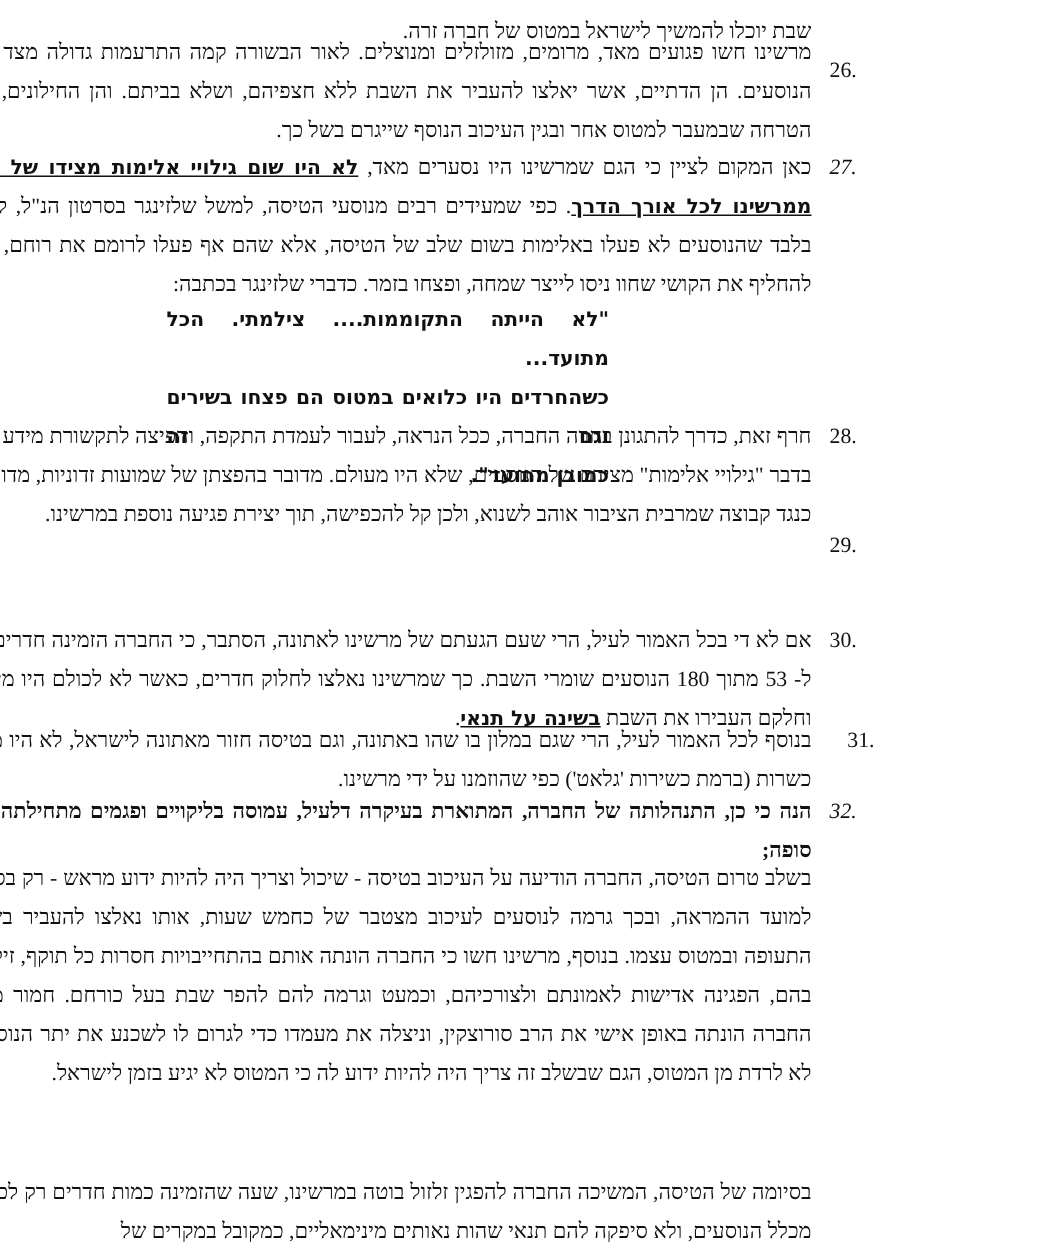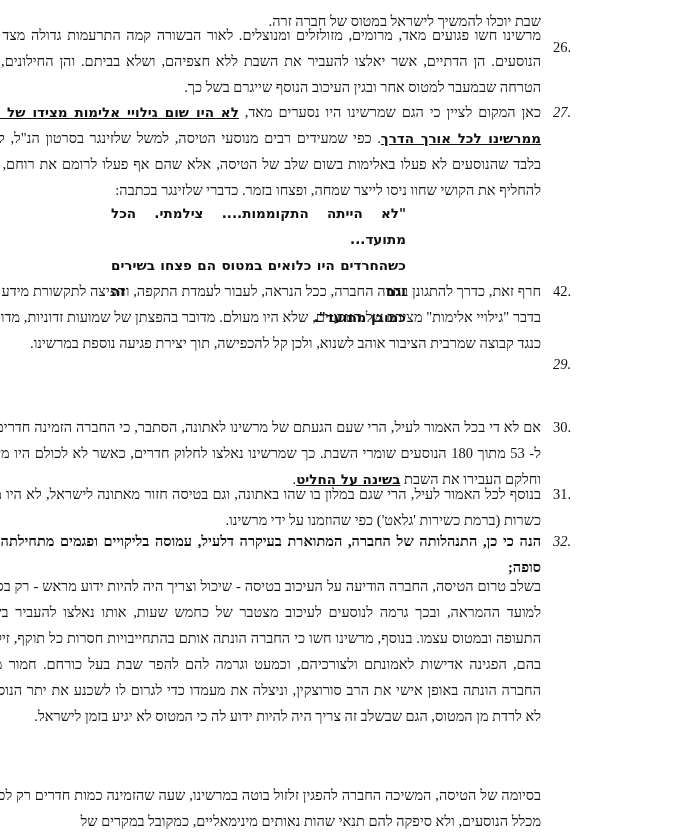--- a/index.html
+++ b/index.html
@@ -83,31 +83,31 @@
   <div class="num" style="top:99px;font-style:italic;">27.</div>
   <div class="block" style="top:99px;">
     <span>כאן המקום לציין כי הגם שמרשינו היו נסערים מאד, </span><span class="bu">לא היו שום גילויי אלימות מצידו של איש ממרשינו לכל אורך הדרך</span><span>. כפי שמעידים רבים מנוסעי הטיסה, למשל שלזינגר בסרטון הנ"ל, לא זו בלבד שהנוסעים לא פעלו באלימות בשום שלב של הטיסה, אלא שהם אף פעלו לרומם את רוחם, וכדי להחליף את הקושי שחוו ניסו לייצר שמחה, ופצחו בזמר. כדברי שלזינגר בכתבה:</span>
   </div>
   <div class="quote" style="top:200px;">
     <span class="ql">"לא הייתה התקוממות.... צילמתי. הכל מתועד...</span>
     <span class="ql">כשהחרדים היו כלואים במטוס הם פצחו בשירים וגם זה</span>
     <span class="ql last">כמובן מתועד".</span>
   </div>
 
-  <div class="num" style="top:278px;">42.</div>
+  <div class="num" style="top:278px;">28.</div>
   <div class="block" style="top:278px;">חרף זאת, כדרך להתגונן בחרה החברה, ככל הנראה, לעבור לעמדת התקפה, והפיצה לתקשורת מידע כוזב בדבר "גילויי אלימות" מצידם של הנוסעים, שלא היו מעולם. מדובר בהפצתן של שמועות זדוניות, מדומות, כנגד קבוצה שמרבית הציבור אוהב לשנוא, ולכן קל להכפישה, תוך יצירת פגיעה נוספת במרשינו.</div>
 
-  <div class="num" style="top:351px;font-style:italic;">29.</div>
+  <div class="num" style="top:351px;">29.</div>
 
   <div class="num" style="top:414px;">30.</div>
   <div class="block" style="top:414px;">
-    <span>אם לא די בכל האמור לעיל, הרי שעם הגעתם של מרשינו לאתונה, הסתבר, כי החברה הזמינה חדרים רק ל- 53 מתוך 180 הנוסעים שומרי השבת. כך שמרשינו נאלצו לחלוק חדרים, כאשר לא לכולם היו מיטות וחלקם העבירו את השבת </span><span class="bu">בשינה על החליט</span><span>.</span>
+    <span>אם לא די בכל האמור לעיל, הרי שעם הגעתם של מרשינו לאתונה, הסתבר, כי החברה הזמינה חדרים רק ל- 53 מתוך 180 הנוסעים שומרי השבת. כך שמרשינו נאלצו לחלוק חדרים, כאשר לא לכולם היו מיטות וחלקם העבירו את השבת </span><span class="bu">בשינה על תנאי</span><span>.</span>
   </div>
 
-  <div class="num" style="top:481px;">31.</div>
+  <div class="num" style="top:481px;text-align:right;">31.</div>
   <div class="block" style="top:481px;">בנוסף לכל האמור לעיל, הרי שגם במלון בו שהו באתונה, וגם בטיסה חזור מאתונה לישראל, לא היו מנות כשרות (ברמת כשירות 'גלאט') כפי שהוזמנו על ידי מרשינו.</div>
 
   <div class="num" style="top:528px;font-style:italic;">32.</div>
   <div class="block" style="top:528px;font-weight:bold;">הנה כי כן, התנהלותה של החברה, המתוארת בעיקרה דלעיל, עמוסה בליקויים ופגמים מתחילתה ועד סופה;</div>
 
   <div class="block" style="top:573px;">בשלב טרום הטיסה, החברה הודיעה על העיכוב בטיסה - שיכול וצריך היה להיות ידוע מראש - רק בסמוך למועד ההמראה, ובכך גרמה לנוסעים לעיכוב מצטבר של כחמש שעות, אותו נאלצו להעביר בשדה התעופה ובמטוס עצמו. בנוסף, מרשינו חשו כי החברה הונתה אותם בהתחייבויות חסרות כל תוקף, זילזלה בהם, הפגינה אדישות לאמונתם ולצורכיהם, וכמעט וגרמה להם להפר שבת בעל כורחם. חמור מכך, החברה הונתה באופן אישי את הרב סורוצקין, וניצלה את מעמדו כדי לגרום לו לשכנע את יתר הנוסעים לא לרדת מן המטוס, הגם שבשלב זה צריך היה להיות ידוע לה כי המטוס לא יגיע בזמן לישראל.</div>
   <div class="block" style="top:782px;">בסיומה של הטיסה, המשיכה החברה להפגין זלזול בוטה במרשינו, שעה שהזמינה כמות חדרים רק לכרבע מכלל הנוסעים, ולא סיפקה להם תנאי שהות נאותים מינימאליים, כמקובל במקרים של</div>
 
 </div>
 

